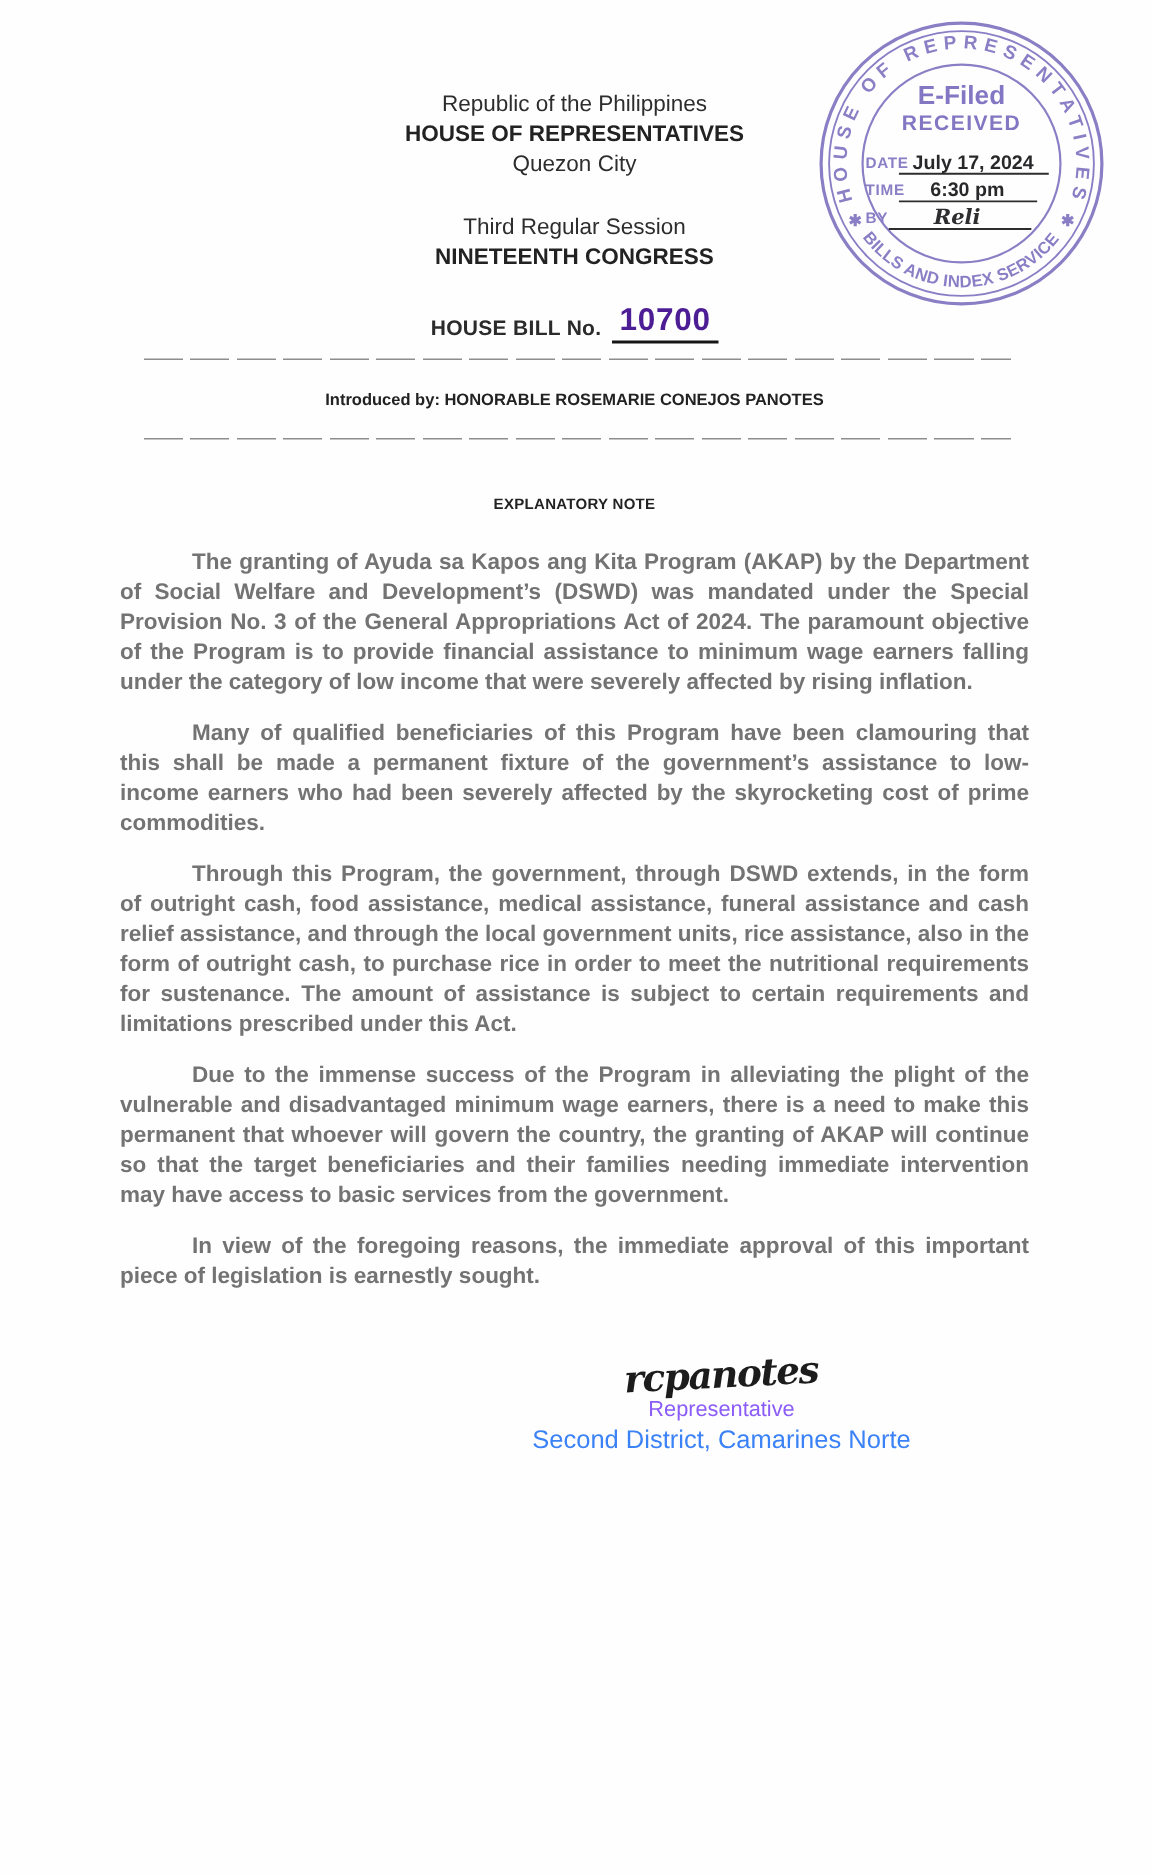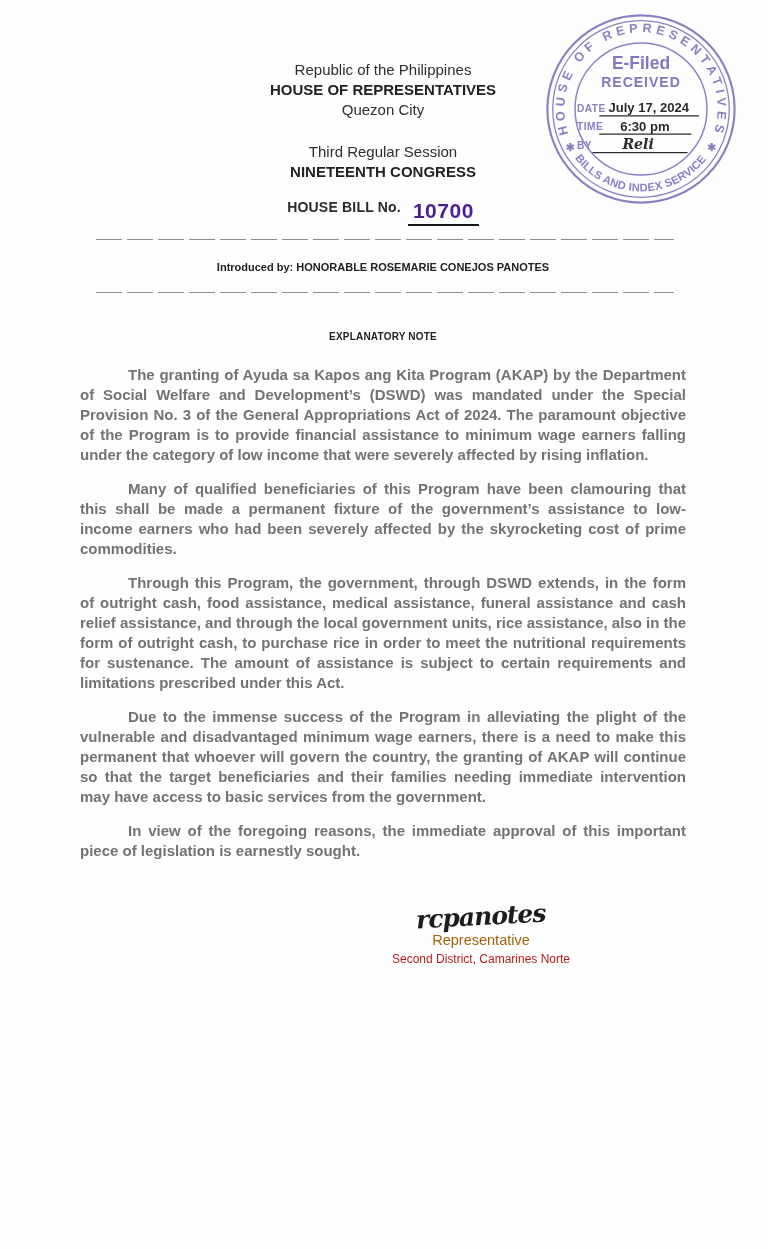--- a/index.html
+++ b/index.html
@@ -16,21 +16,21 @@
     padding-top:60px;
     width:606px;margin-left:80px;
     text-align:center;
   }
   .hline{font-size:15px;line-height:20px;color:#2d2d2d;}
   .hline.bold{font-weight:bold;color:#222;}
   .congress-block{margin-top:22px;}
   .bill-row{
     margin-top:17px;
     font-size:14px;font-weight:bold;color:#2b2b2b;
-    height:30px;display:flex;align-items:flex-start;justify-content:center;gap:7px;
+    height:30px;display:flex;align-items:flex-end;justify-content:center;gap:7px;
   }
   .bill-label{padding-bottom:3px;letter-spacing:.2px;}
   .bill-number{
     font-size:21px;font-weight:bold;color:#4c1d95;
     border-bottom:2.5px solid #161616;
     padding:0 5px 1px 5px;letter-spacing:.5px;
   }
   
   .divider{
     margin-left:96px;width:578px;height:2px;
@@ -69,22 +69,22 @@
     text-align:center;
   }
   .sig-script{
     font-family:"DejaVu Serif",serif;
     font-style:italic;font-weight:bold;
     font-size:25px;letter-spacing:-1px;color:#1c1c1c;
     transform:rotate(-3deg);
     display:inline-block;line-height:28px;
   }
   .sig-name{font-size:15px;font-weight:bold;color:#222;line-height:19px;margin-top:6px;}
-  .sig-role{font-size:14.5px;color:#a16207;line-height:19px;}
-  .sig-district{font-size:12px;color:#b91c1c;line-height:19px;}
+  .sig-role{font-size:14.5px;color:#8b5cf6;line-height:19px;}
+  .sig-district{font-size:17px;color:#3b82f6;line-height:19px;}
   
   .stamp{
     position:absolute;left:540px;top:12px;
     width:202px;height:194px;
     opacity:.95;
   }
   .stamp svg{width:100%;height:100%;}
   .stamp .ring-text{font-family:"Liberation Sans",sans-serif;font-weight:bold;fill:#8478c3;}
   .stamp .ring-top{font-size:13px;letter-spacing:2.4px;}
   .stamp .ring-bottom{font-size:11.5px;letter-spacing:1.2px;}

